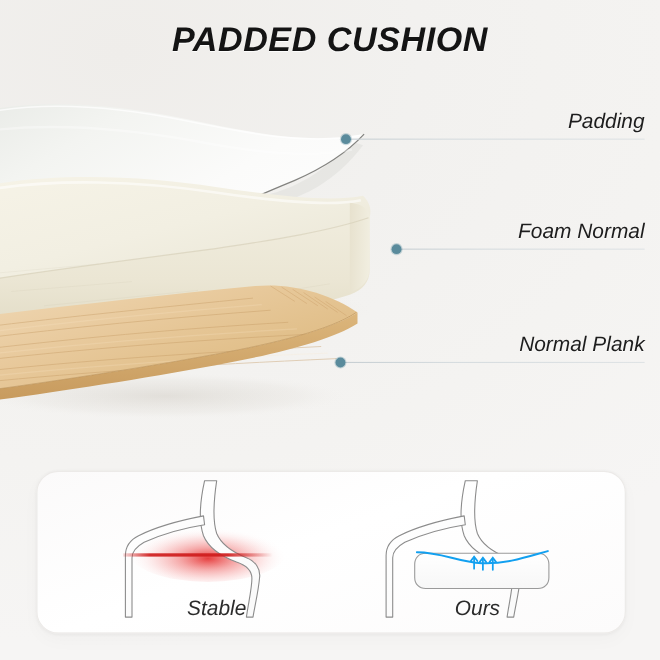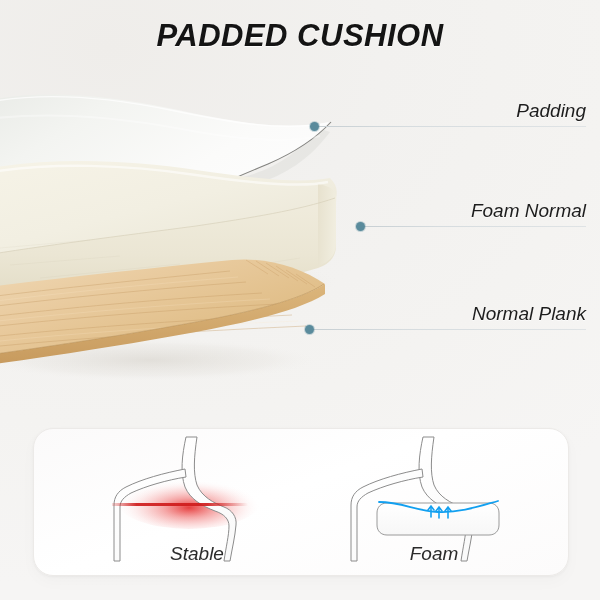--- a/index.html
+++ b/index.html
@@ -388,15 +388,15 @@
           <g>
             <path d="M 414,89 L 414,79"></path>
             <path d="M 411,82 L 414,78 L 417,82"></path>
           </g>
         </g>
       </g>
     </svg>
   </div>
 
   <div class="cmp-label" id="cmp-label-normal">Stable</div>
-  <div class="cmp-label" id="cmp-label-ours">Foam</div>
+  <div class="cmp-label" id="cmp-label-ours">Ours</div>
 
 </div>
 
 </body></html>

